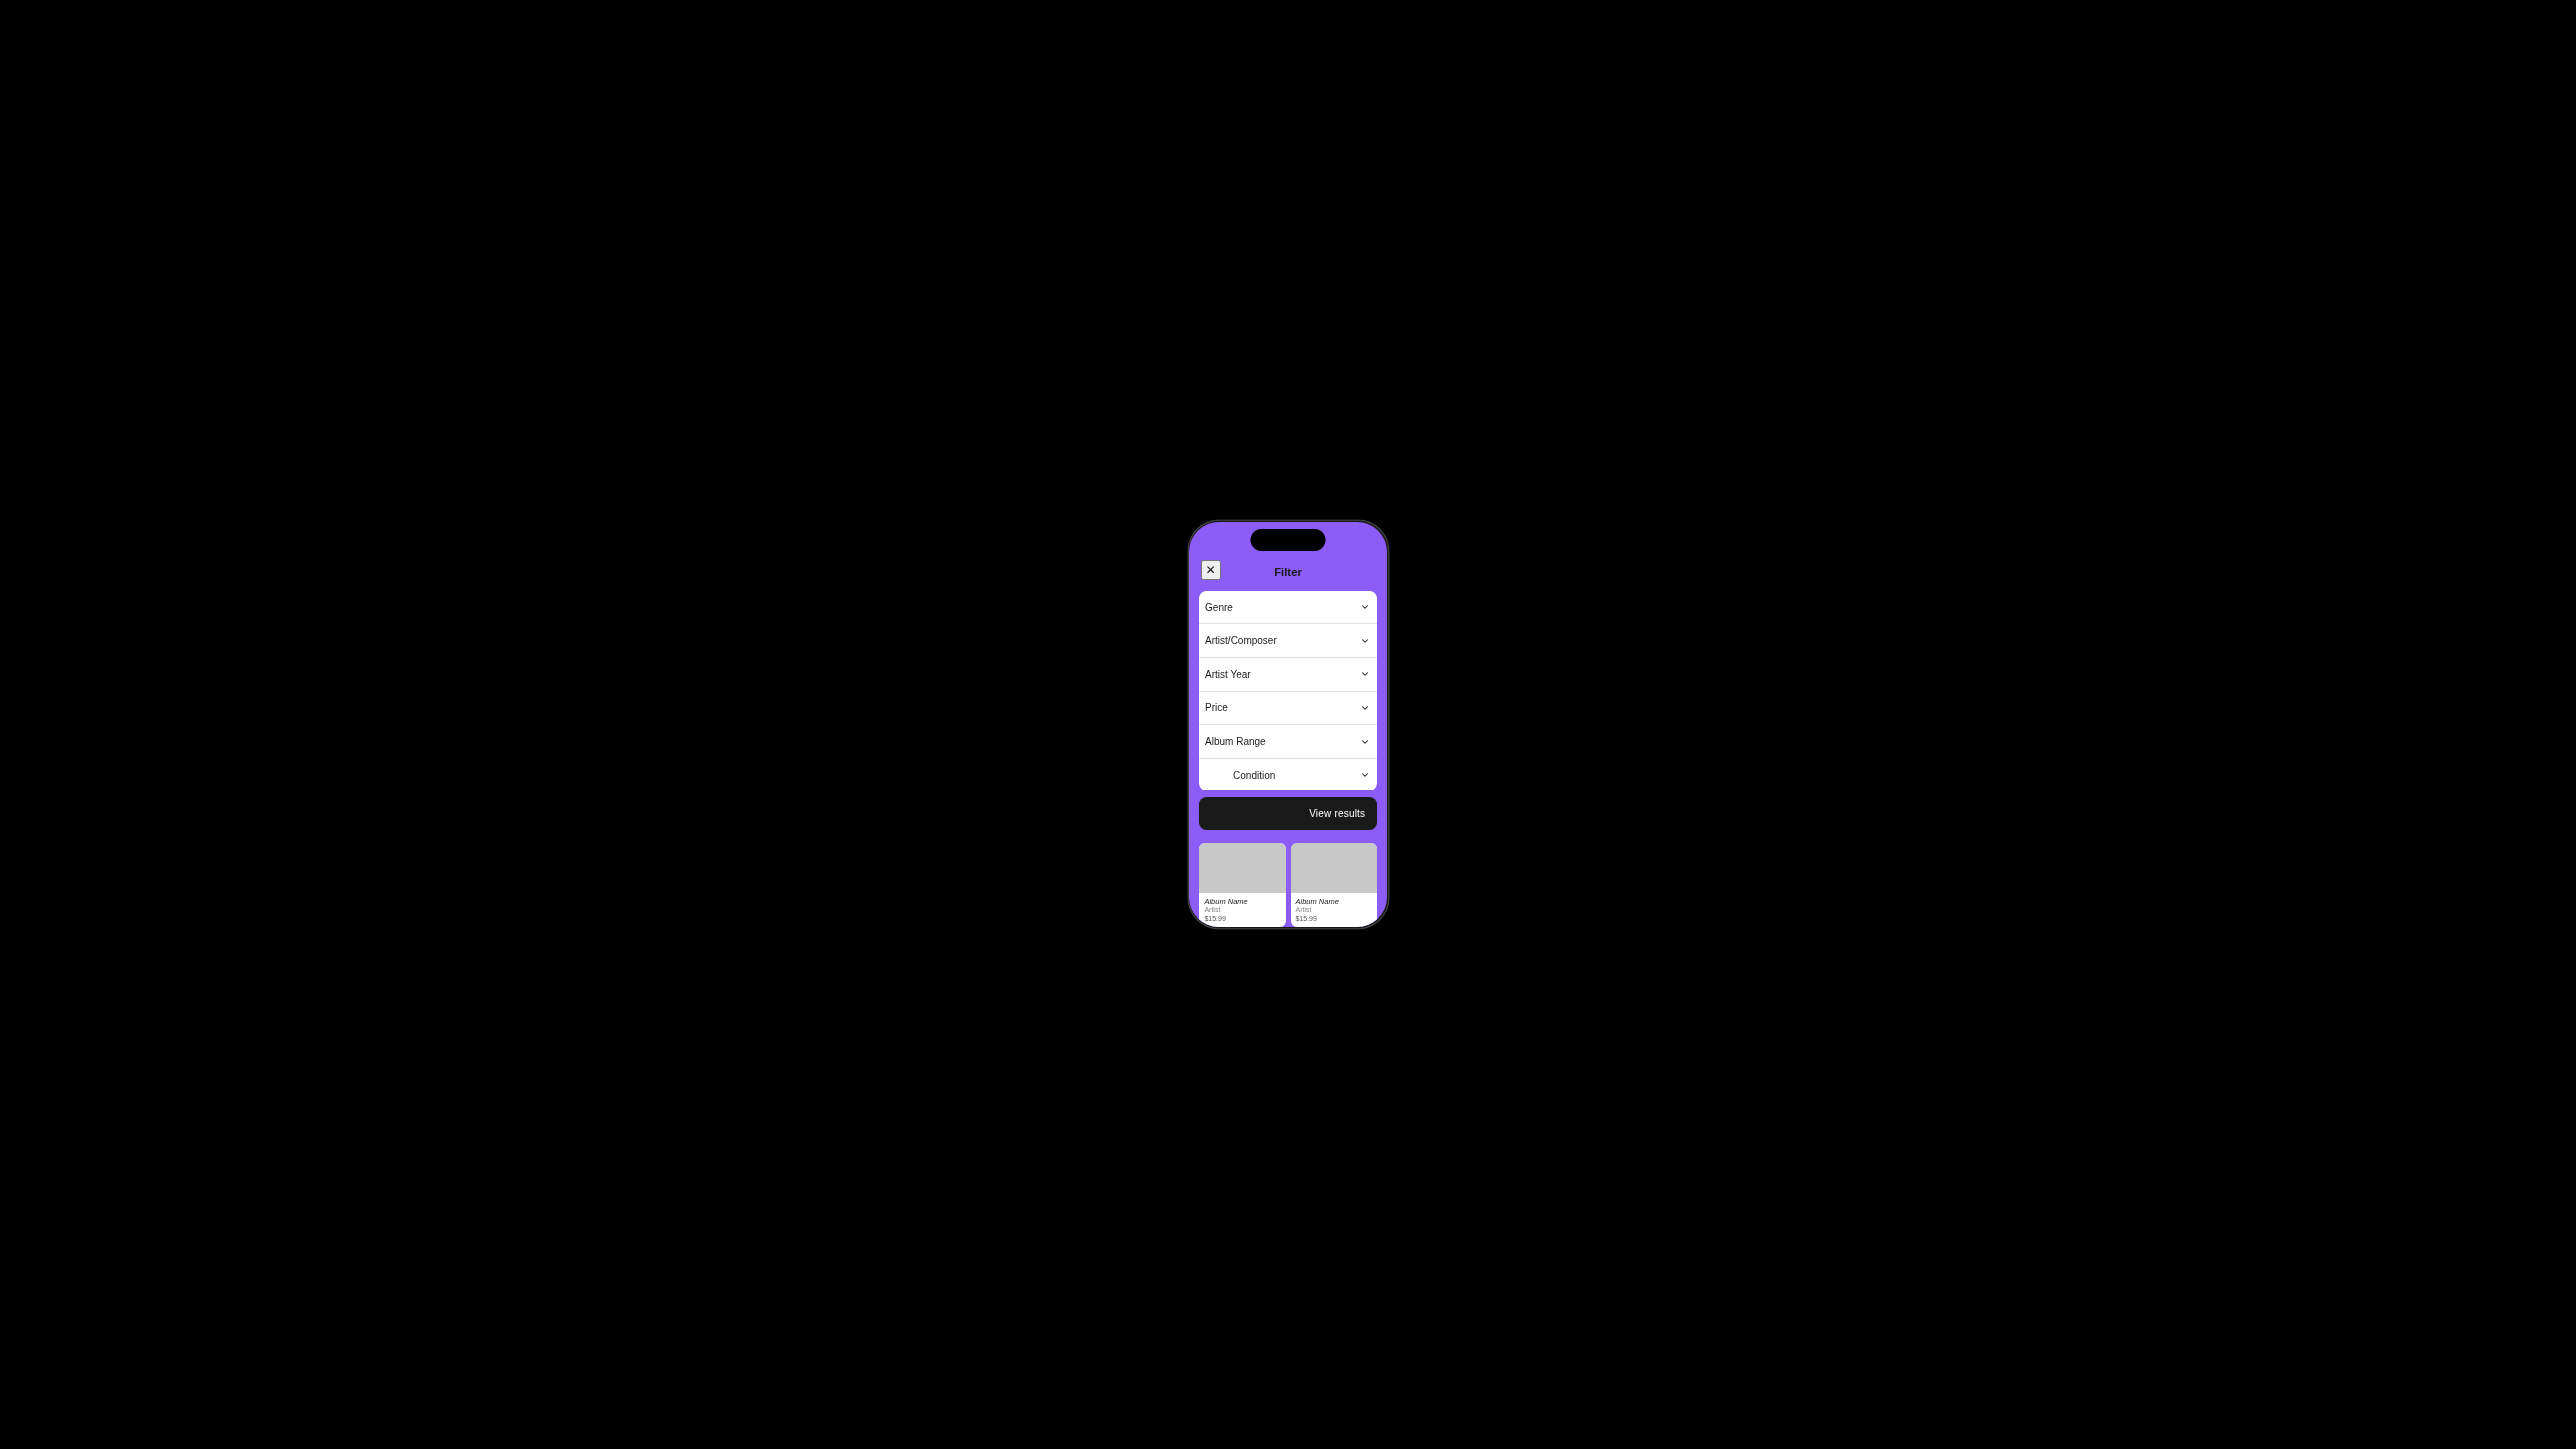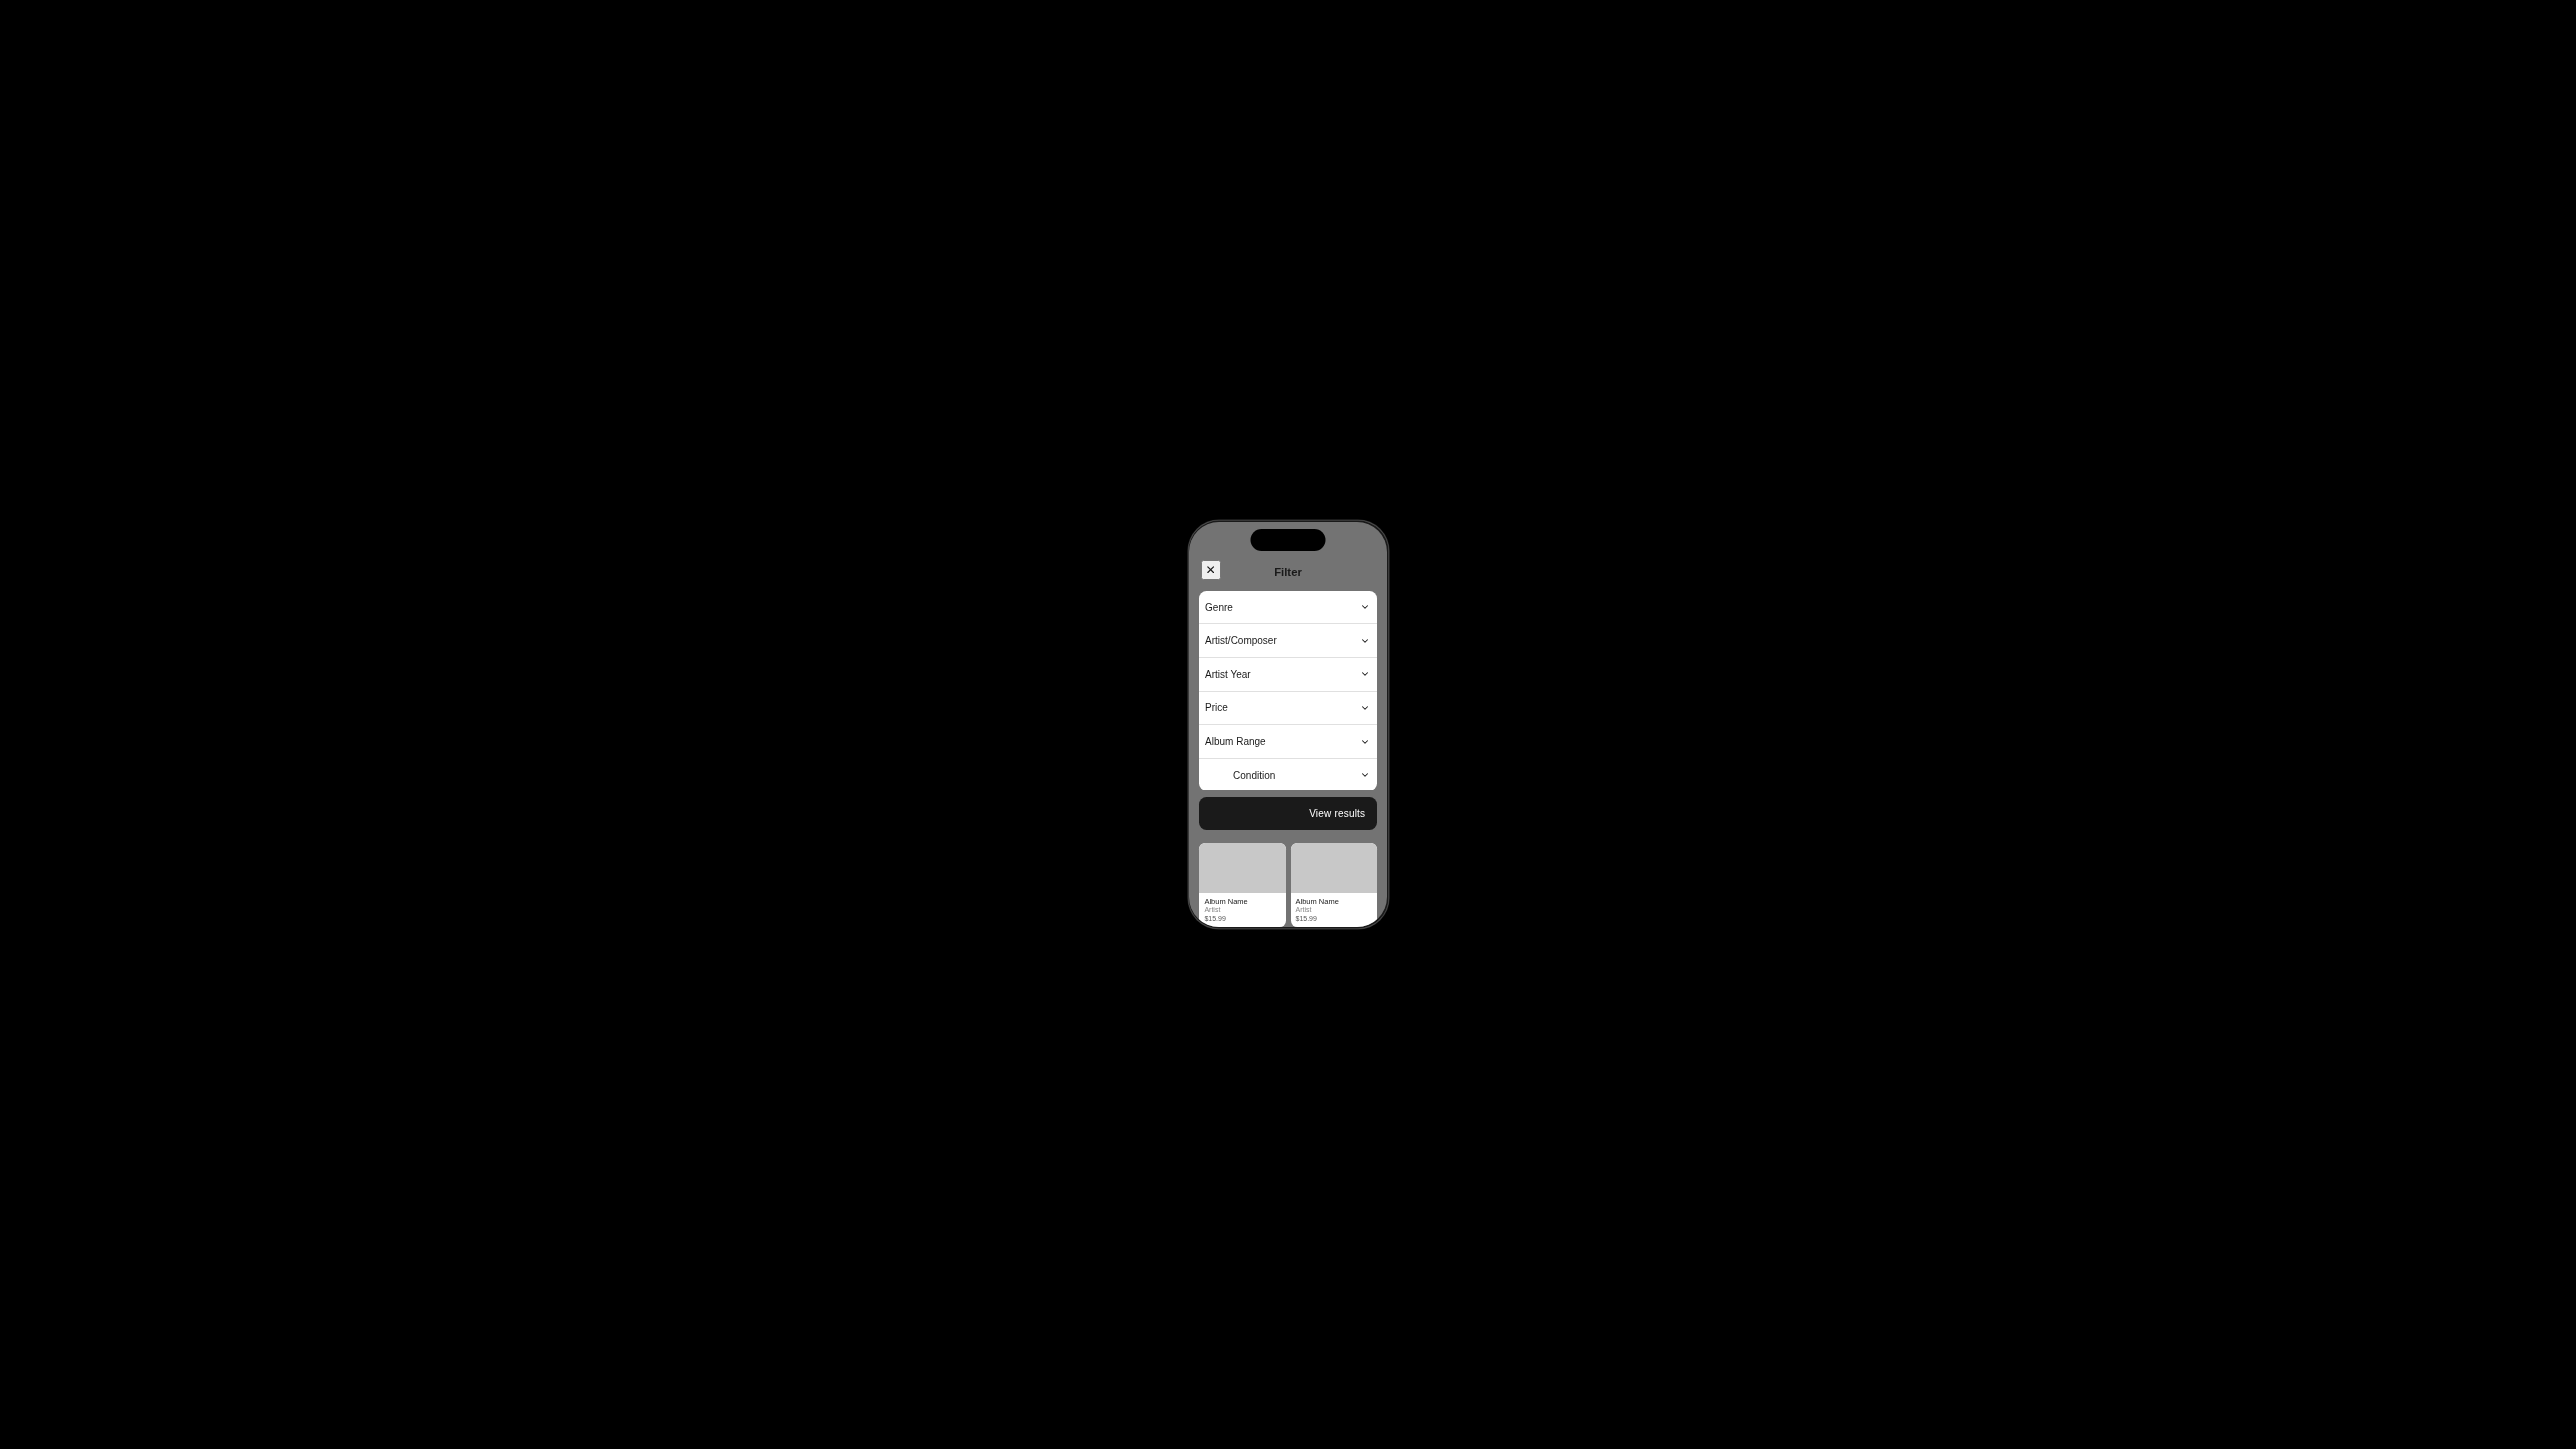--- a/index.html
+++ b/index.html
@@ -32,21 +32,21 @@
       padding: 1.9px;
       box-shadow:
         0 0 0 0.6px #333,
         0 12.6px 38px rgba(0,0,0,0.8),
         inset 0 0 0 0.6px #555;
     }
 
     .phone-screen {
       width: 100%;
       height: 100%;
-      background: #737373;
+      background: #8b5cf6;
       border-radius: 30px;
       overflow: hidden;
       position: relative;
       display: flex;
       flex-direction: column;
     }
 
     
     .dynamic-island {
       position: absolute;
@@ -183,20 +183,21 @@
     }
 
     .album-info {
       padding: 3.8px 5px 5px;
     }
 
     .album-name {
       font-size: 7.5px;
       font-weight: 500;
       color: #1a1a1a;
+      font-style: italic;
     }
 
     .album-artist {
       font-size: 7px;
       color: #888;
       margin-top: 0.6px;
     }
 
     .album-price {
       font-size: 7px;

